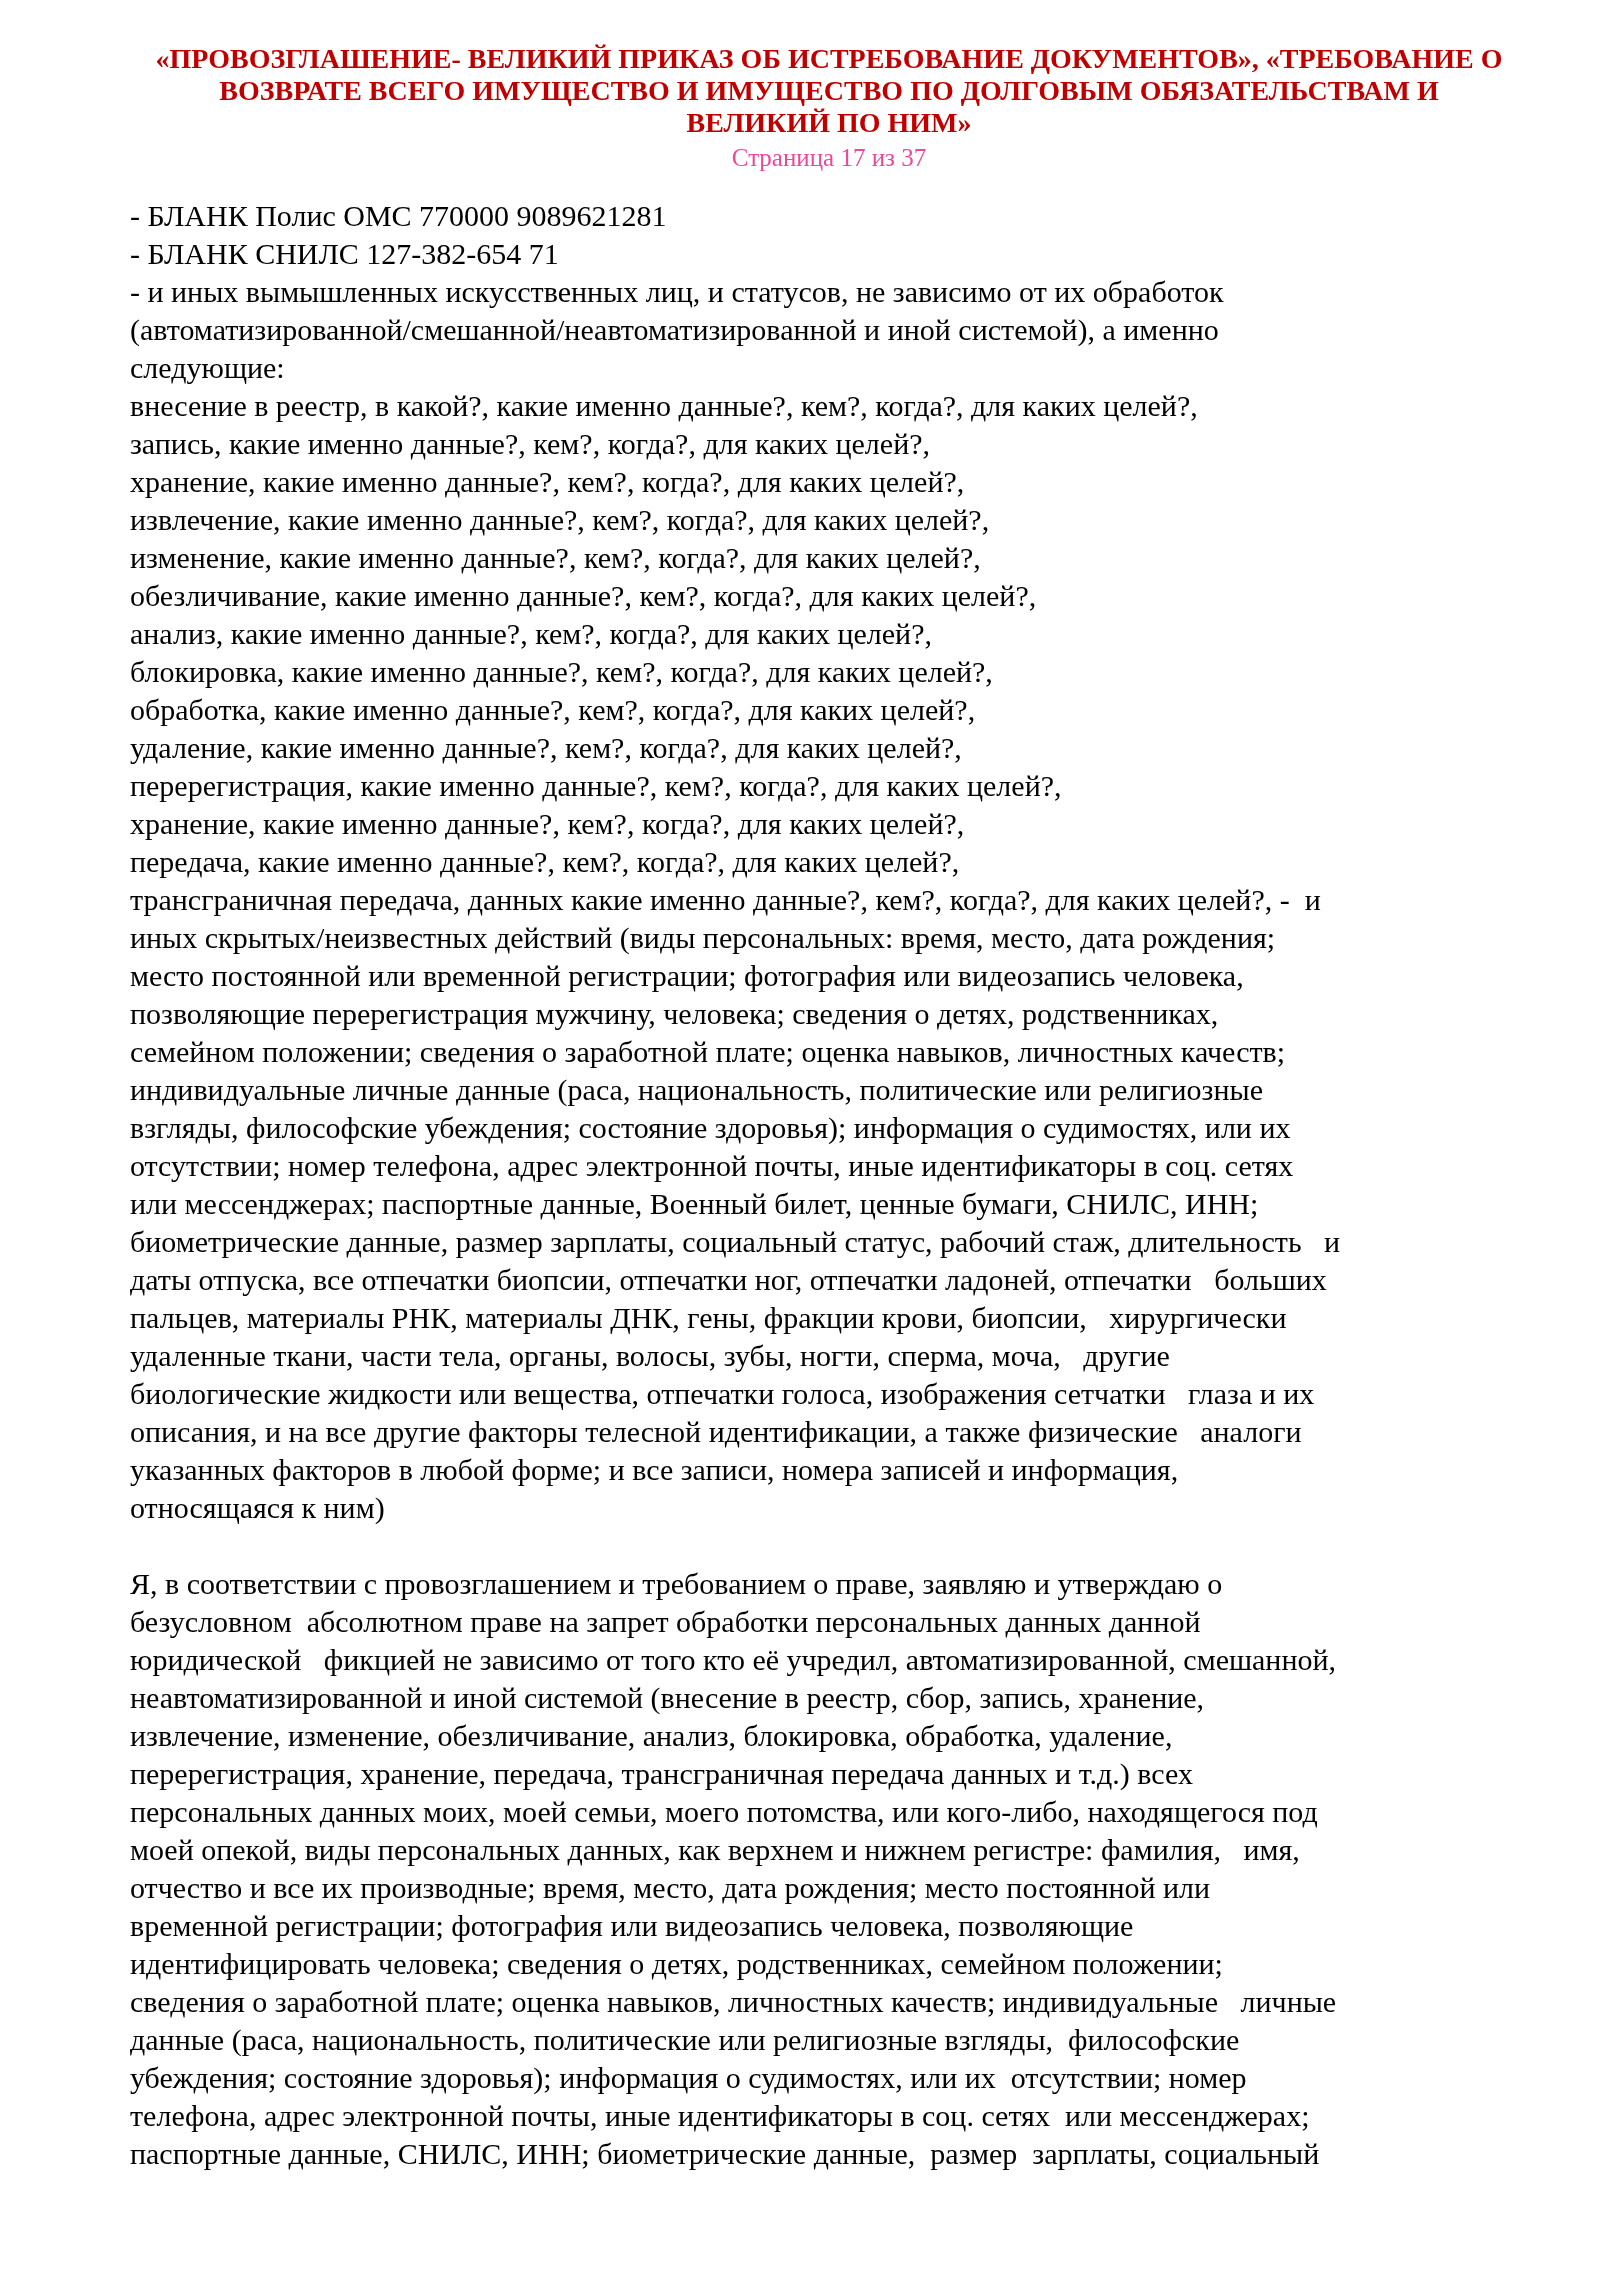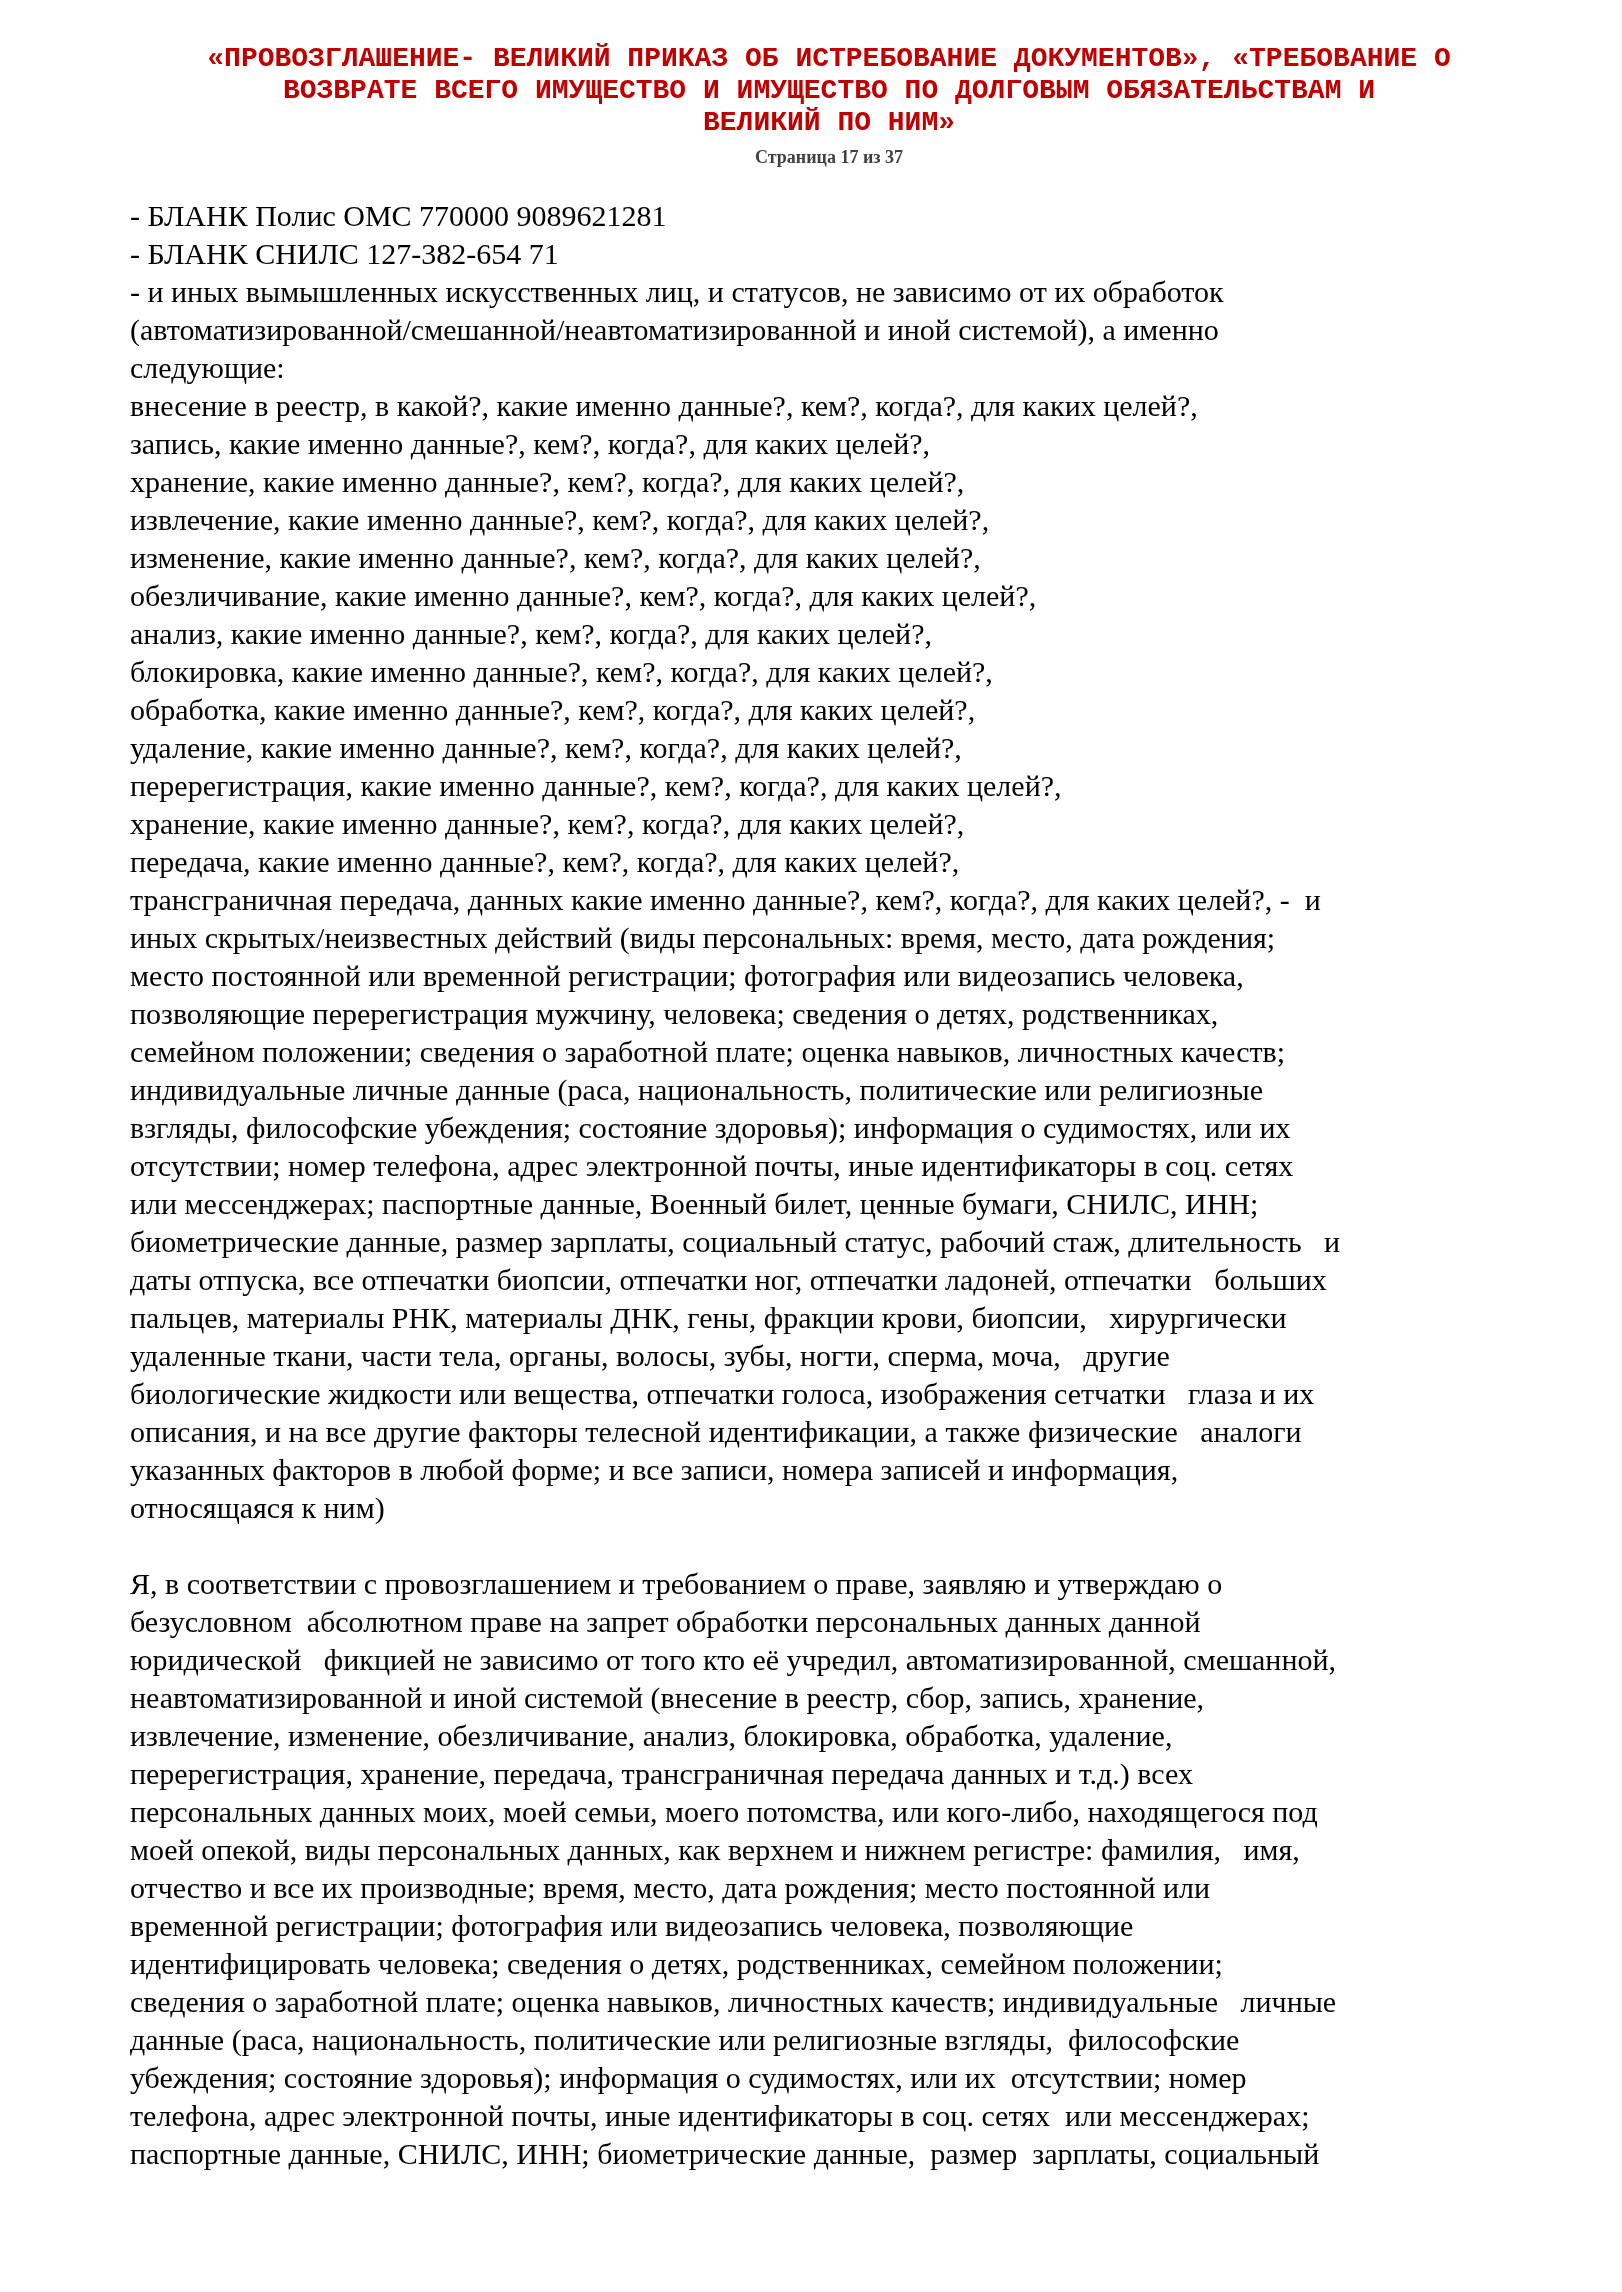--- a/index.html
+++ b/index.html
@@ -13,28 +13,27 @@
     font-family: "Liberation Serif", "DejaVu Serif", serif;
     padding: 43px 94px 0 130px;
     overflow: hidden;
   }
   .title-block {
     text-align: center;
     color: #C00000;
     font-weight: bold;
     font-size: 28px;
     line-height: 32px;
-    font-family: Liberation Mono, monospace;
   }
   .title-line { white-space: pre; }
   .page-indicator {
     text-align: center;
-    color: #404040;
-    font-weight: bold;
-    font-size: 18px;
+    color: #ec4899;
+    font-weight: normal;
+    font-size: 25px;
     line-height: 31px;
     margin-top: 2.9px;
   }
   .doc-body {
     margin-top: 24.5px;
     font-size: 30px;
     line-height: 38px;
     text-align: left;
   }
   .body-line {

